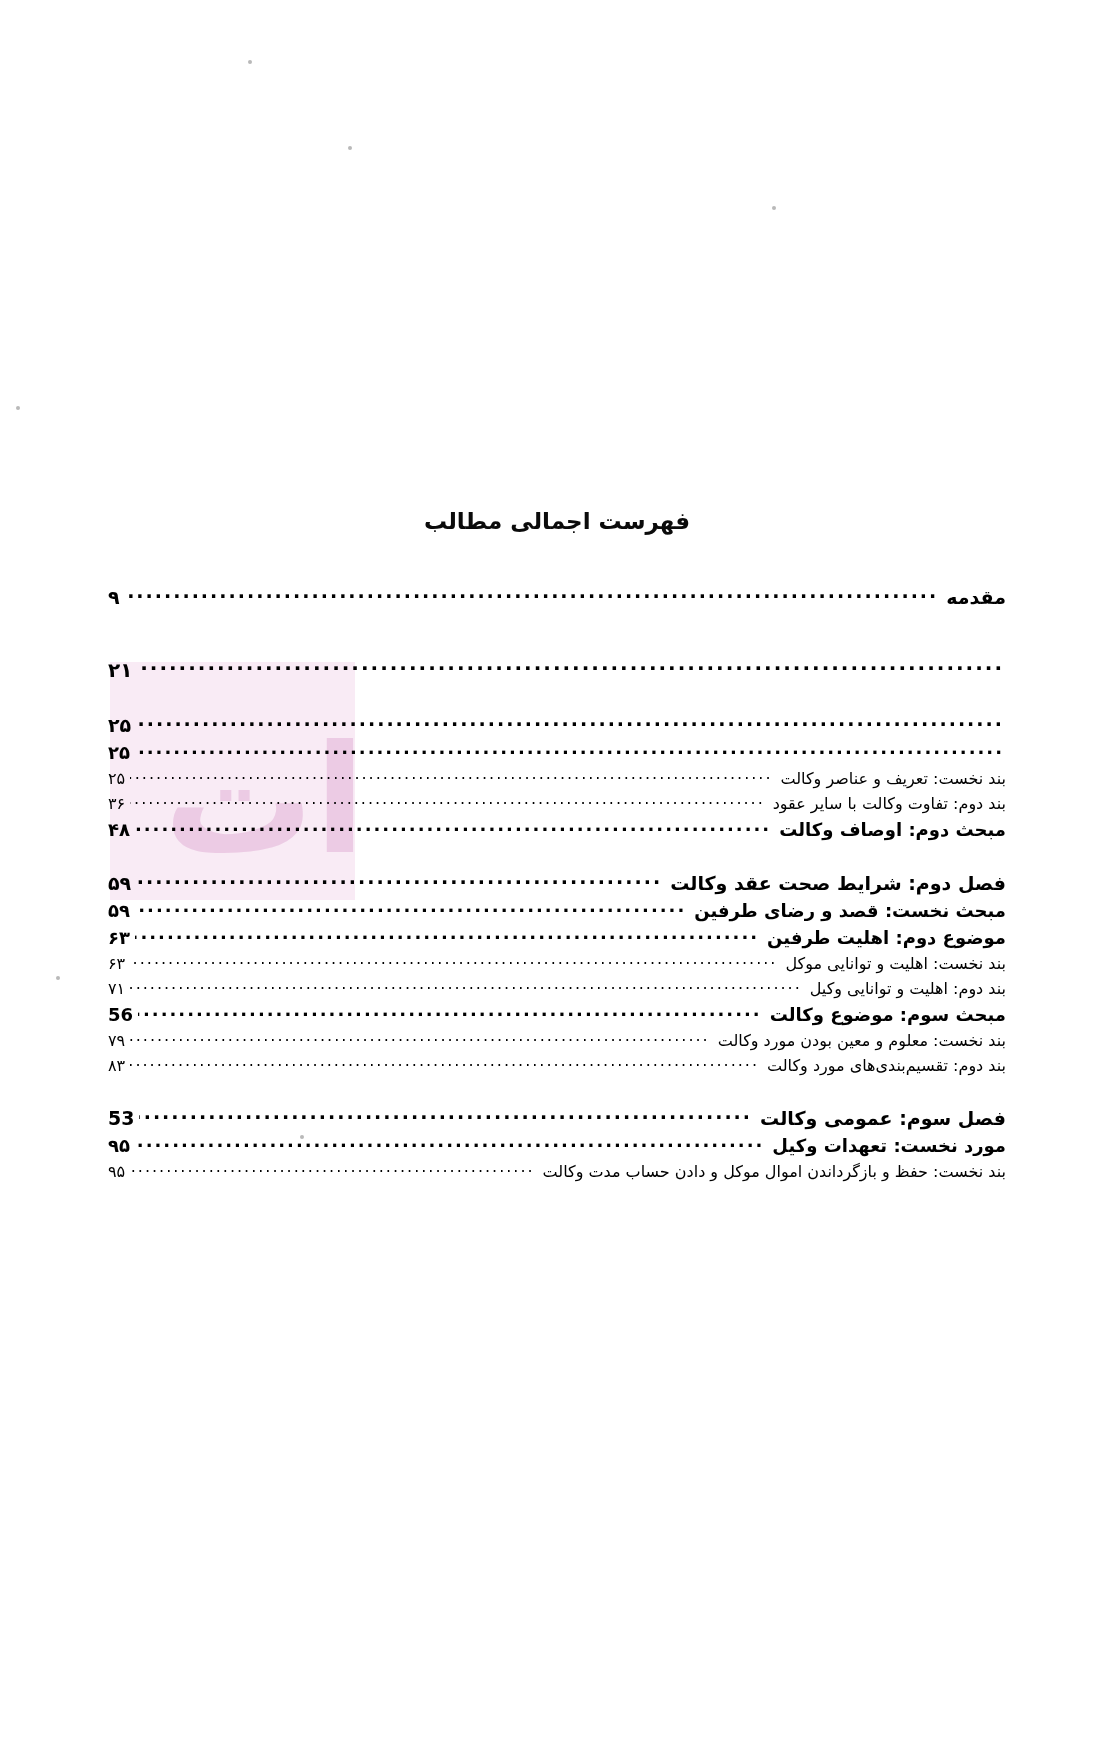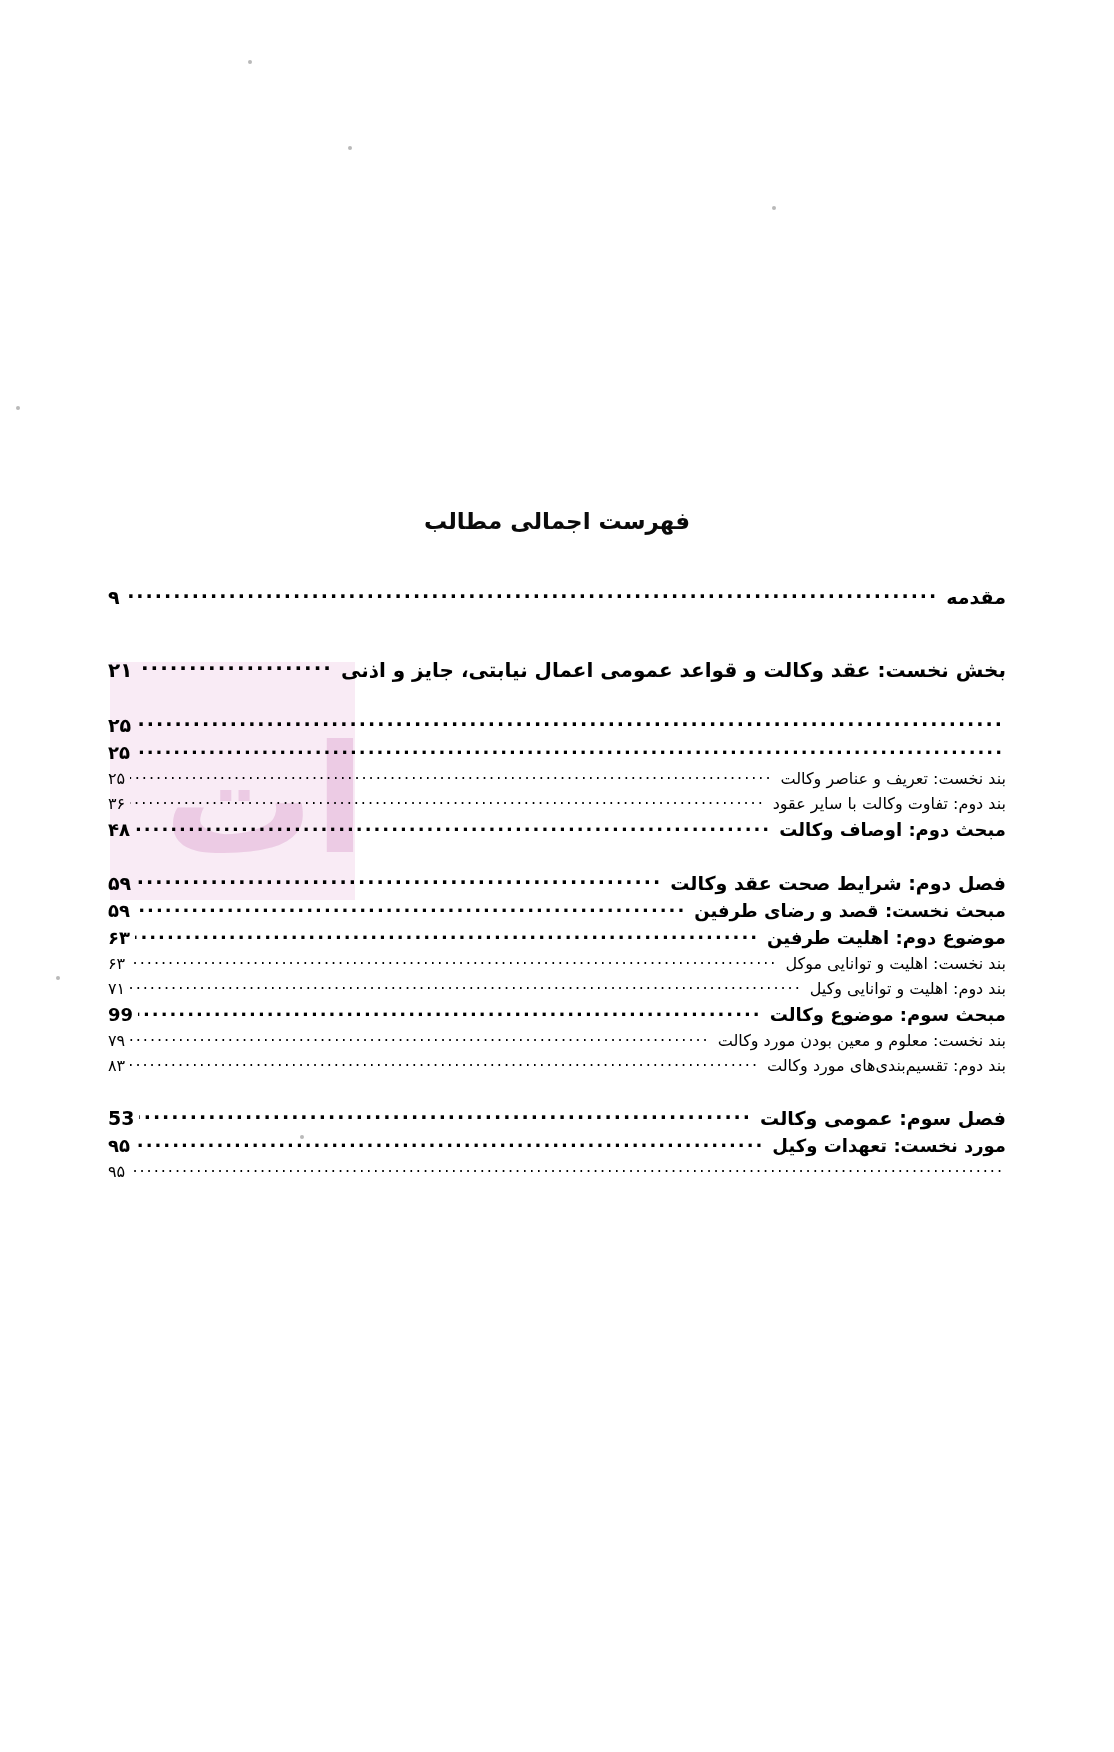--- a/index.html
+++ b/index.html
@@ -182,21 +182,20 @@
   <div class="toc-title">فهرست اجمالی مطالب</div>
 
   <div class="toc-list" id="toc-list">
       <div class="toc-entry lvl-front row-space">
         <span class="label">مقدمه</span>
         <span class="leader"></span>
         <span class="pagenum">۹</span>
       </div>
       <div class="gap-lg"></div>
       <div class="toc-entry lvl-part row-space">
-        <span class="label">بخش نخست: عقد وکالت و قواعد عمومی اعمال نیابتی، جایز و اذنی</span>
         <span class="leader"></span>
         <span class="pagenum">۲۱</span>
       </div>
       <div class="gap-md"></div>
       <div class="toc-entry lvl-chapter row-space">
         <span class="leader"></span>
         <span class="pagenum">۲۵</span>
       </div>
       <div class="toc-entry lvl-topic row-space">
         <span class="leader"></span>
@@ -239,21 +238,21 @@
         <span class="pagenum">۶۳</span>
       </div>
       <div class="toc-entry lvl-clause row-space">
         <span class="label">بند دوم: اهلیت و توانایی وکیل</span>
         <span class="leader"></span>
         <span class="pagenum">۷۱</span>
       </div>
       <div class="toc-entry lvl-topic row-space">
         <span class="label">مبحث سوم: موضوع وکالت</span>
         <span class="leader"></span>
-        <span class="pagenum">99</span>
+        <span class="pagenum">56</span>
       </div>
       <div class="toc-entry lvl-clause row-space">
         <span class="label">بند نخست: معلوم و معین بودن مورد وکالت</span>
         <span class="leader"></span>
         <span class="pagenum">۷۹</span>
       </div>
       <div class="toc-entry lvl-clause row-space">
         <span class="label">بند دوم: تقسیم‌بندی‌های مورد وکالت</span>
         <span class="leader"></span>
         <span class="pagenum">۸۳</span>
@@ -263,18 +262,19 @@
         <span class="label">فصل سوم: عمومی وکالت</span>
         <span class="leader"></span>
         <span class="pagenum">53</span>
       </div>
       <div class="toc-entry lvl-topic row-space">
         <span class="label">مورد نخست: تعهدات وکیل</span>
         <span class="leader"></span>
         <span class="pagenum">۹۵</span>
       </div>
       <div class="toc-entry lvl-clause row-space">
+        <span class="label">بند نخست: حفظ و بازگرداندن اموال موکل و دادن حساب مدت وکالت</span>
         <span class="leader"></span>
         <span class="pagenum">۹۵</span>
       </div>
     </div>
 
 </div>
 
 </body></html>

